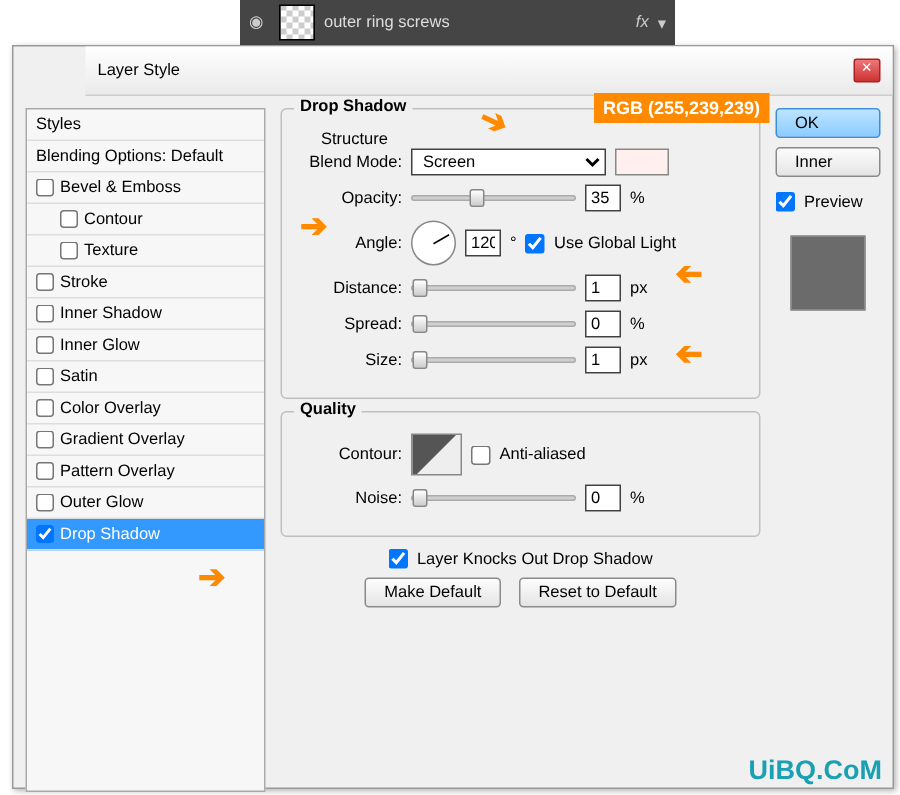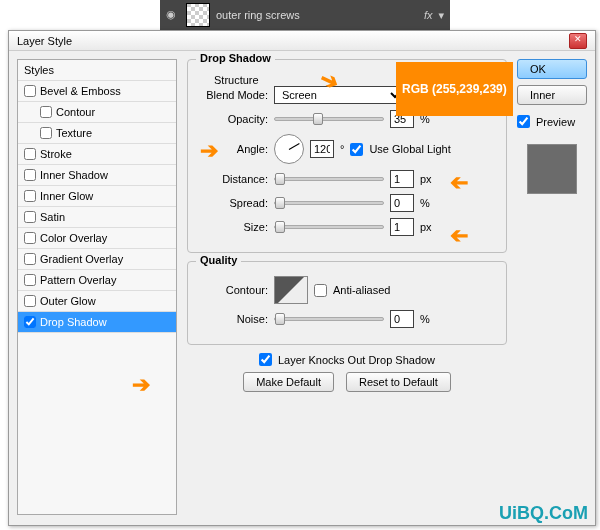--- a/index.html
+++ b/index.html
@@ -3,21 +3,21 @@
 <meta charset="utf-8">
 <style>
 * { box-sizing: border-box; margin: 0; padding: 0; font-family: "Segoe UI", Tahoma, sans-serif; font-size: 11px; }
 body { width: 600px; height: 530px; background: #fff; position: relative; overflow: hidden; }
 .layers-panel { position: absolute; top: 0; left: 160px; width: 290px; height: 30px; background: #454545; display: flex; align-items: center; gap: 6px; padding: 2px 6px; }
 .eye { width: 14px; height: 14px; color: #ccc; }
 .layer-thumb { width: 24px; height: 24px; background: repeating-conic-gradient(#fff 0 25%, #ccc 0 50%) 0/8px 8px; border: 1px solid #000; }
 .layer-name { color: #ddd; font-size: 11px; flex: 1; }
 .fx { color: #ccc; font-style: italic; font-size: 11px; }
 .dialog { position: absolute; top: 30px; left: 8px; right: 4px; bottom: 4px; background: #f0f0f0; border: 1px solid #999; box-shadow: 1px 1px 4px rgba(0,0,0,.3); }
-.titlebar { height: 20px; background: linear-gradient(#fff,#eaeaea); border-bottom: 1px solid #ccc; padding: 3px 8px; display: flex; align-items: center; justify-content: space-between; }
+.titlebar { height: 33px; background: linear-gradient(#fff,#eaeaea); border-bottom: 1px solid #ccc; padding: 3px 8px; display: flex; align-items: center; justify-content: space-between; margin-left: 48px; }
 .close-btn { width: 18px; height: 16px; background: linear-gradient(#e77,#c33); border: 1px solid #a22; border-radius: 2px; position: relative; }
 .close-btn::before { content: "✕"; color: #fff; font-size: 9px; position: absolute; top: 0; left: 4px; }
 .dialog-body { display: flex; height: calc(100% - 22px); padding: 8px; gap: 10px; }
 .sidebar { width: 160px; border: 1px solid #a9a9a9; background: #f7f7f7; }
 .sidebar-row { padding: 4px 6px; border-bottom: 1px solid #ddd; display: flex; align-items: center; gap: 4px; cursor: default; }
 .sidebar-row.indent { padding-left: 22px; }
 .sidebar-row.selected { background: #3399ff; color: #fff; }
 .sidebar input[type=checkbox] { width: 12px; height: 12px; }
 .main { flex: 1; position: relative; }
 .group { border: 1px solid #bfbfbf; border-radius: 4px; margin-bottom: 8px; padding: 8px 10px 10px; position: relative; }
@@ -31,21 +31,21 @@
 .slider { flex: 0 0 110px; height: 4px; background: #d0d0d0; border: 1px solid #aaa; position: relative; border-radius: 2px; }
 .slider-thumb { position: absolute; top: -5px; width: 10px; height: 12px; background: linear-gradient(#fff,#ccc); border: 1px solid #888; border-radius: 2px; }
 .colorbox { width: 36px; height: 18px; border: 1px solid #888; background: #ffefef; }
 .angle-dial { width: 30px; height: 30px; border: 1px solid #888; border-radius: 50%; background: #fff; position: relative; }
 .angle-dial::after { content: ""; position: absolute; left: 50%; top: 50%; width: 12px; height: 1px; background: #000; transform-origin: left; transform: rotate(-30deg); }
 .contour-swatch { width: 34px; height: 28px; border: 1px solid #888; background: linear-gradient(135deg, #555 49%, #eee 51%); }
 .btn { background: linear-gradient(#fdfdfd,#e4e4e4); border: 1px solid #8a8a8a; border-radius: 3px; padding: 3px 12px; min-width: 70px; cursor: default; }
 .rightcol { width: 70px; display: flex; flex-direction: column; gap: 6px; align-items: stretch; }
 .rightcol .btn.ok { background: linear-gradient(#bde4ff,#8cccff); border-color: #3a8edc; }
 .preview-swatch { width: 50px; height: 50px; background: #6b6b6b; border: 1px solid #888; margin: 4px auto; }
-.annotation { position: absolute; background: #ff8a00; color: #fff; padding: 20px 6px; font-size: 12px; font-weight: bold; }
+.annotation { position: absolute; background: #ff8a00; color: #fff; padding: 3px 6px; font-size: 12px; font-weight: bold; }
 .arrow { position: absolute; color: #ff8a00; font-size: 22px; font-weight: bold; line-height: 1; pointer-events: none; }
 .watermark { position: absolute; bottom: 6px; right: 12px; font-size: 18px; font-weight: bold; color: #1aa0b3; }
 </style>
 </head>
 <body>
 
 <div class="layers-panel">
   <span class="eye">◉</span>
   <div class="layer-thumb"></div>
   <span class="layer-name">outer ring screws</span>
@@ -58,20 +58,23 @@
     <span>Layer Style</span>
     <div class="close-btn"></div>
   </div>
   <div class="dialog-body">
 
     <div class="sidebar">
       <div class="sidebar-row">
           <span>Styles</span>
         </div>
       <div class="sidebar-row">
+          <span>Blending Options: Default</span>
+        </div>
+      <div class="sidebar-row">
           <input type="checkbox" style="">
           <span>Bevel &amp; Emboss</span>
         </div>
       <div class="sidebar-row indent">
           <input type="checkbox" style="">
           <span>Contour</span>
         </div>
       <div class="sidebar-row indent">
           <input type="checkbox" style="">
           <span>Texture</span>

